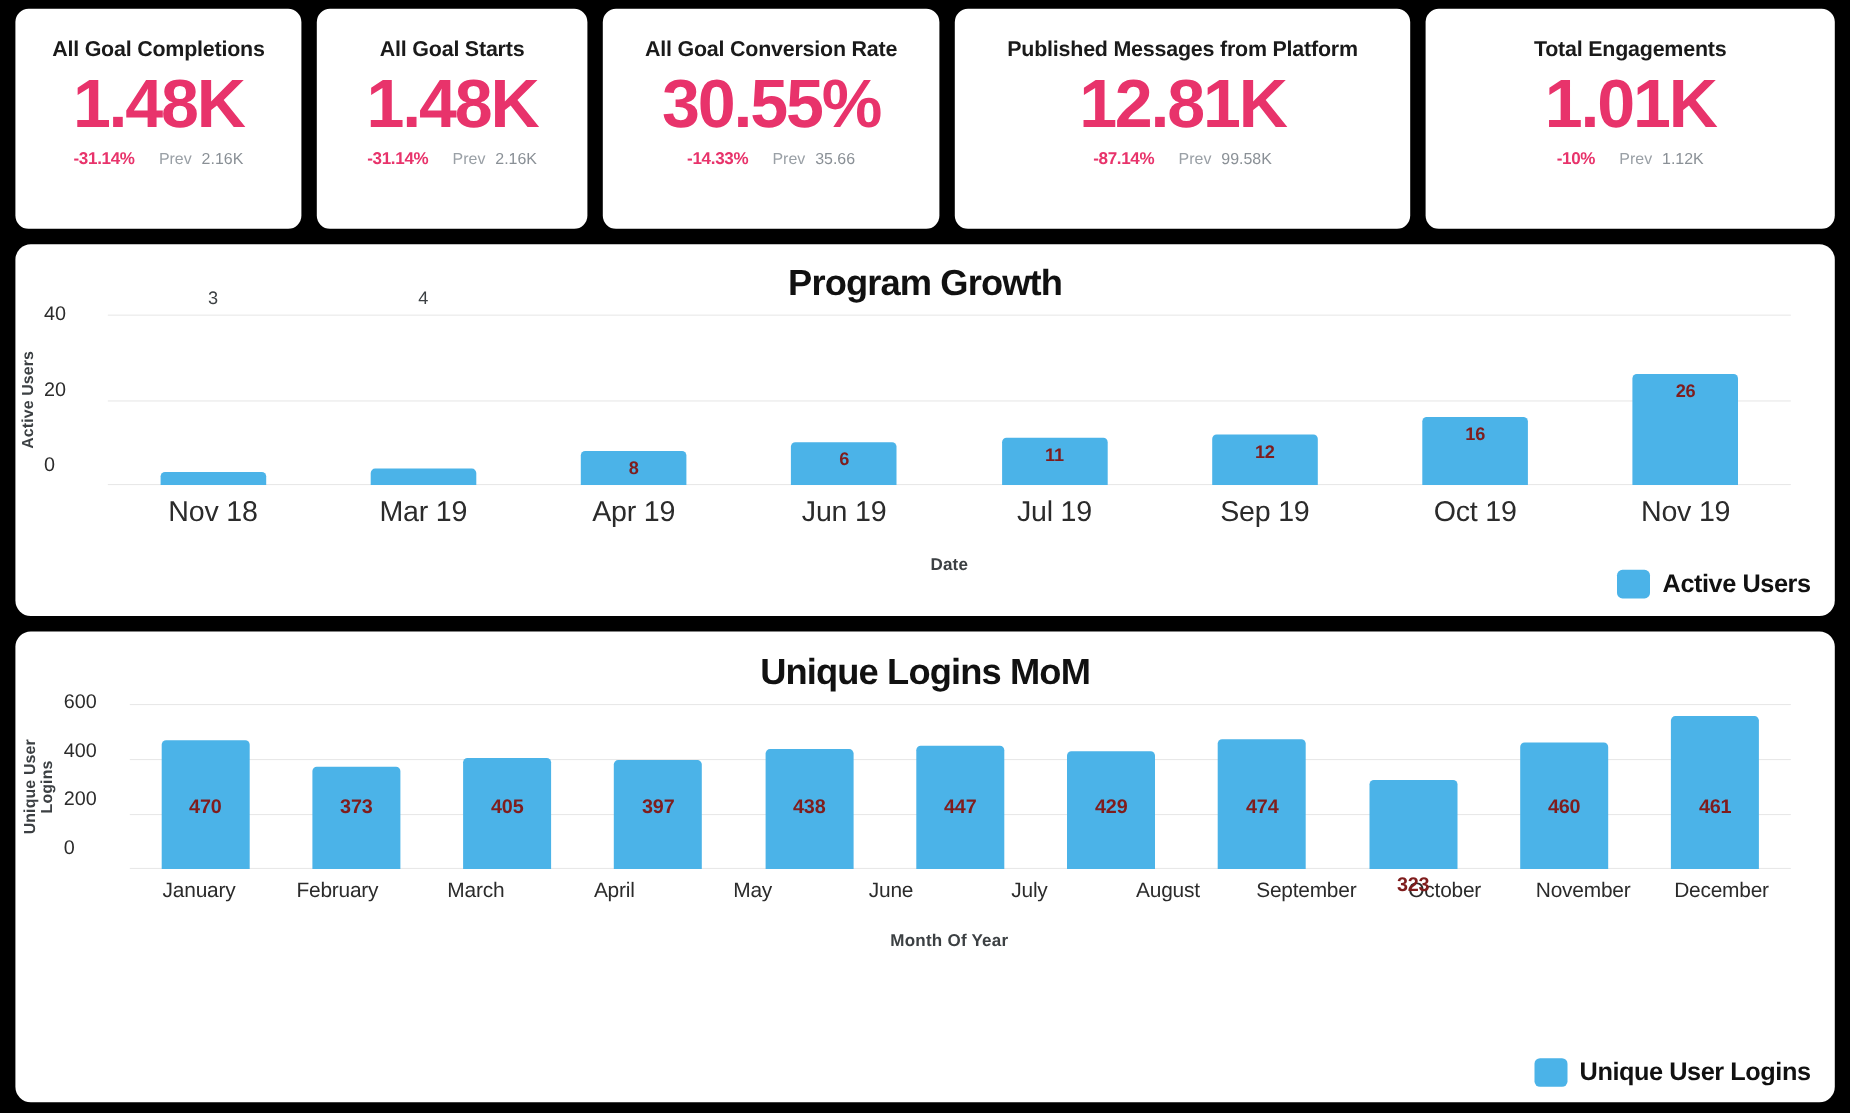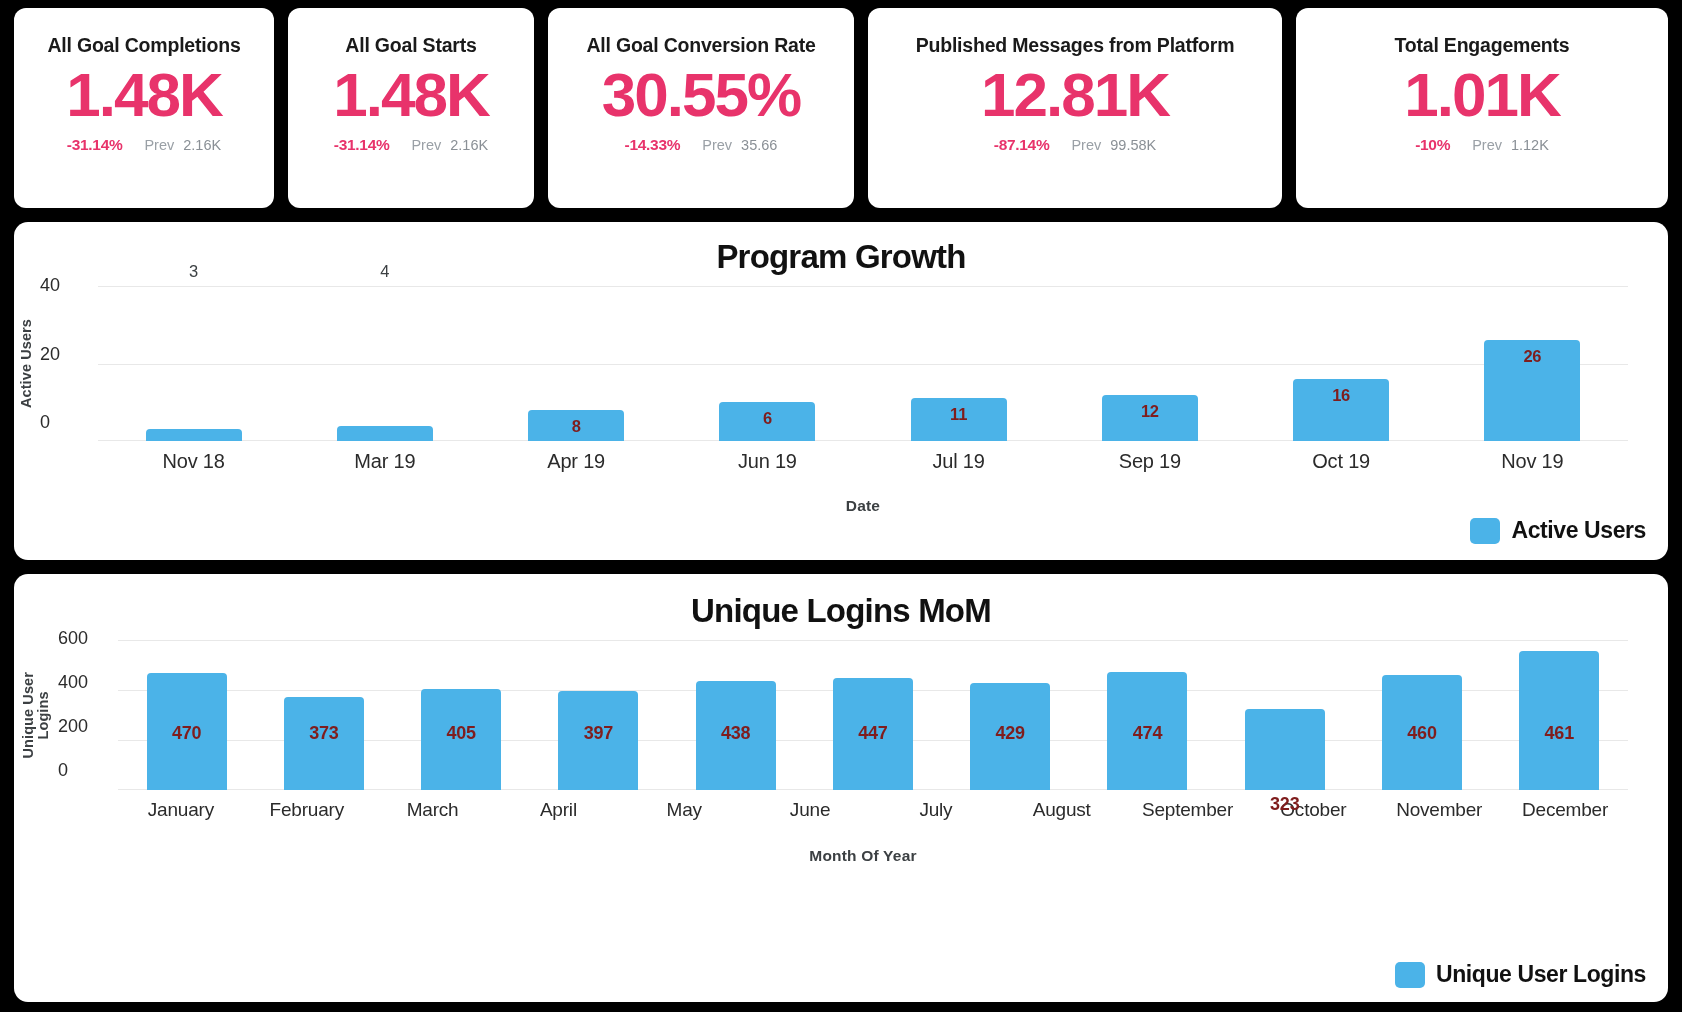--- a/index.html
+++ b/index.html
@@ -210,21 +210,21 @@
   .x-labels {
     display: flex;
     justify-content: space-around;
     margin-top: 9px;
   }
   .growth-x-labels { margin-left: 84px; margin-right: 40px; }
   .logins-x-labels { margin-left: 104px; margin-right: 40px; }
   .x-labels span {
     flex: 1 1 0;
     text-align: center;
-    font-size: 20px;
+    font-size: 26px;
     color: #2b2b2b;
     letter-spacing: -0.2px;
   }
   .logins-x-labels span { font-size: 19px; }
 
   .x-axis-title {
     text-align: center;
     font-size: 15.5px;
     font-weight: bold;
     color: #3c4043;

